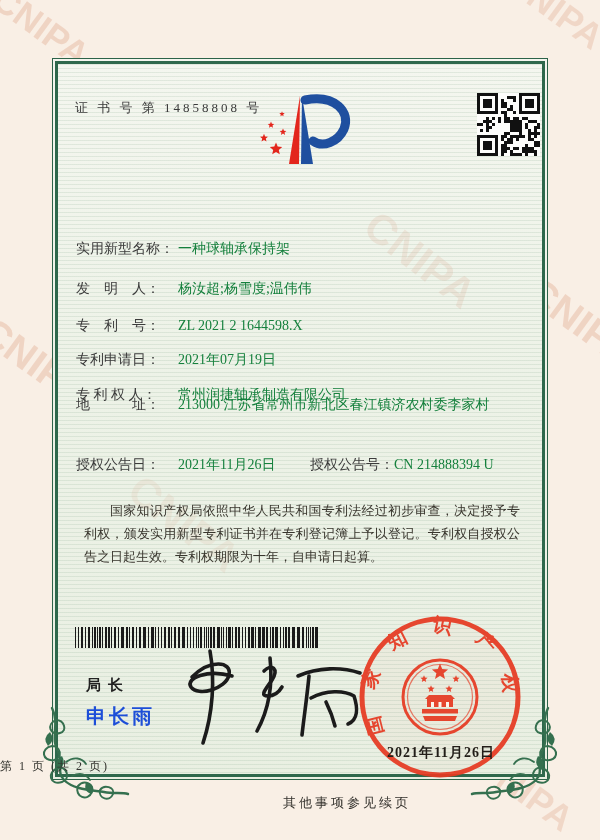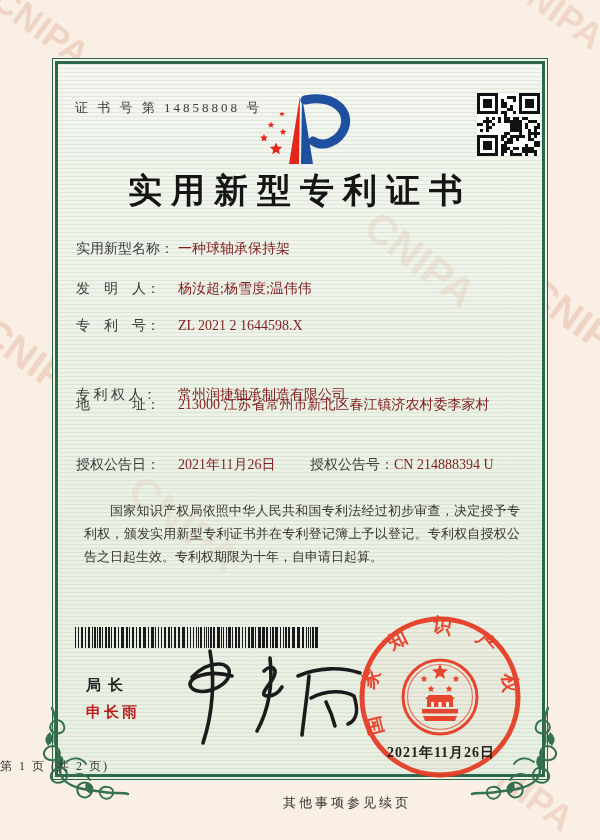--- a/index.html
+++ b/index.html
@@ -30,35 +30,35 @@
     position:absolute; left:75px; top:90px; font-size:13px; letter-spacing:3px; color:#3a3a3a;margin-top:9px;
   }
   .logo{ position:absolute; left:245px; top:84px; width:180px; height:86px; }
   .qr{ position:absolute; left:477px; top:93px; width:63px; height:63px; background:#fdfdfb; }
   .title{
     position:absolute; left:0; top:168px; width:100%; text-align:center;
     font-size:34px; font-weight:700; letter-spacing:9px; color:#151515;
   }
   .frow{ position:absolute; left:76px; width:452px; font-size:14px; color:#2c2c2c; white-space:nowrap;}
   .flabel{ display:inline-block; min-width:102px; color:#3b3b3b; }
-  .fvalue{ color:#7f1d1d;margin-top:44px; }
+  .fvalue{ color:#15803d;margin-top:44px; }
   .frow .pair2{ position:absolute; left:234px; top:0; }
   .paras{
     position:absolute; left:72px; top:487px; width:460px;
     font-size:13px; line-height:23px; color:#38352d; text-align:justify;
   }
   .paras p{ margin:12px; text-indent:2em; }
   .barcode{ position:absolute; left:75px; top:627px; width:246px; height:21px; }
   .officer-title{
     position:absolute; left:86px; top:676px; font-size:15px; font-weight:700; letter-spacing:7px;
     color:#222; font-family:"Liberation Sans","DejaVu Sans",sans-serif;
   }
   .officer-name{
-    position:absolute; left:86px; top:703px; font-size:15px; font-weight:700; letter-spacing:3px;
-    color:#b91c1c; font-family:Liberation Sans, sans-serif;
+    position:absolute; left:86px; top:703px; font-size:20px; font-weight:700; letter-spacing:3px;
+    color:#1d4ed8; font-family:Liberation Sans, sans-serif;
   }
   .signature{ position:absolute; left:158px; top:645px; width:212px; height:102px; }
   .seal{ position:absolute; left:355px; top:612px; width:170px; height:170px; opacity:.93; }
   .seal-date{
     position:absolute; left:362px; top:744px; width:158px; text-align:center;
     font-size:14px; letter-spacing:1px; color:#221d18; font-weight:600;
   }
   .page-num{
     position:absolute; left:0; top:758px; width:600px; text-align:left;
     font-size:12px; letter-spacing:2px; color:#33332e;
@@ -357,30 +357,32 @@
         <rect x="0" y="60" width="3" height="3"></rect>
         <rect x="3" y="60" width="3" height="3"></rect>
         <rect x="6" y="60" width="3" height="3"></rect>
         <rect x="9" y="60" width="3" height="3"></rect>
         <rect x="12" y="60" width="3" height="3"></rect>
         <rect x="15" y="60" width="3" height="3"></rect>
         <rect x="18" y="60" width="3" height="3"></rect>
       </g>
     </svg>
 
-  <div class="title">实用新型专利证书</div>
 
   <div class="frow" style="top:240px">
     <span class="flabel">实用新型名称：</span><span class="fvalue">一种球轴承保持架</span>
   </div>
   <div class="frow" style="top:280px">
     <span class="flabel">发　明　人：</span><span class="fvalue">杨汝超;杨雪度;温伟伟</span>
   </div>
   <div class="frow" style="top:317px">
     <span class="flabel">专　利　号：</span><span class="fvalue">ZL 2021 2 1644598.X</span>
+  </div>
+  <div class="frow" style="top:351px">
+    <span class="flabel">专利申请日：</span><span class="fvalue">2021年07月19日</span>
   </div>
   <div class="frow" style="top:386px">
     <span class="flabel">专 利 权 人：</span><span class="fvalue">常州润捷轴承制造有限公司</span>
   </div>
   <div class="frow" style="top:396px">
     <span class="flabel">地　　　址：</span><span class="fvalue">213000 江苏省常州市新北区春江镇济农村委李家村</span>
   </div>
   <div class="frow" style="top:456px">
     <span class="flabel">授权公告日：</span><span class="fvalue">2021年11月26日</span>
     <span class="pair2"><span class="flabel" style="min-width:0">授权公告号：</span><span class="fvalue">CN 214888394 U</span></span>

